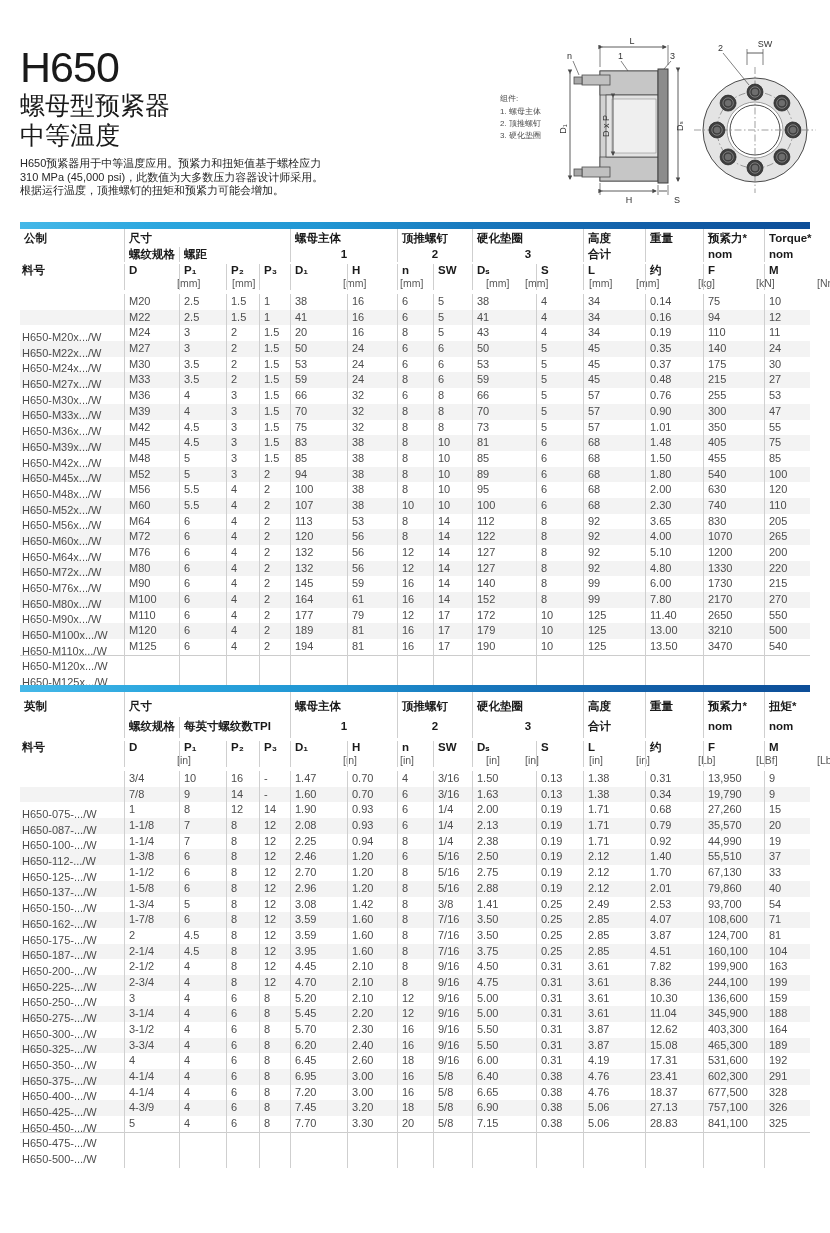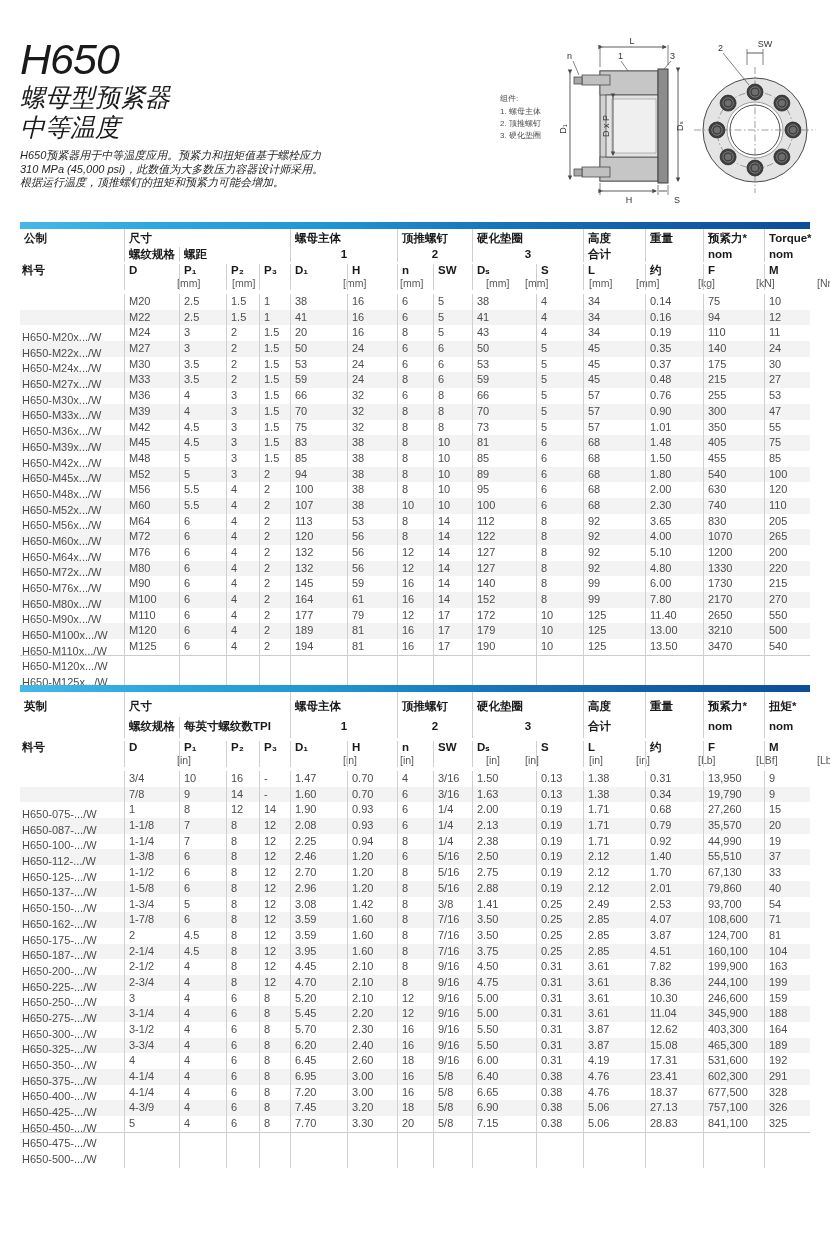--- a/index.html
+++ b/index.html
@@ -1,20 +1,20 @@
 <!DOCTYPE html>
 <html><head>
 <meta charset="utf-8">
 <style>
   html,body{margin:0;padding:0;background:#fff;}
   .page{position:relative;width:830px;height:1233px;background:#fff;overflow:hidden;
         font-family:"Liberation Sans","DejaVu Sans",sans-serif;}
 
   
-  .titleblock{position:absolute;left:20px;top:36px;width:460px;font-style:italic;}
+  .titleblock{position:absolute;left:20px;top:44px;width:460px;}
   .title{font-size:43px;font-weight:300;color:#1a1a1a;line-height:46px;letter-spacing:-1px;}
   .subtitle{font-size:25px;font-weight:400;color:#1a1a1a;line-height:30px;}
   .desc{margin-top:7px;font-size:11px;color:#262626;line-height:13.5px;}
 
   
   .figure{position:absolute;left:480px;top:33px;width:345px;height:178px;}
   .figure svg{display:block;}
   .dimline{stroke:#4a4a4a;stroke-width:0.9;fill:none;}
   .thin{stroke:#4a4a4a;stroke-width:0.7;fill:none;}
   .cl{stroke:#777;stroke-width:0.7;fill:none;stroke-dasharray:7 2.5 1.5 2.5;}
@@ -1001,21 +1001,21 @@
           <div>6</div>
           <div>8</div>
           <div>5.20</div>
           <div>2.10</div>
           <div>12</div>
           <div>9/16</div>
           <div>5.00</div>
           <div>0.31</div>
           <div>3.61</div>
           <div>10.30</div>
-          <div>246,600</div>
+          <div>136,600</div>
           <div>159</div>
         </div>
         <div class="trow">
           <div>H650-325-.../W</div>
           <div>3-1/4</div>
           <div>4</div>
           <div>6</div>
           <div>8</div>
           <div>5.45</div>
           <div>2.20</div>

